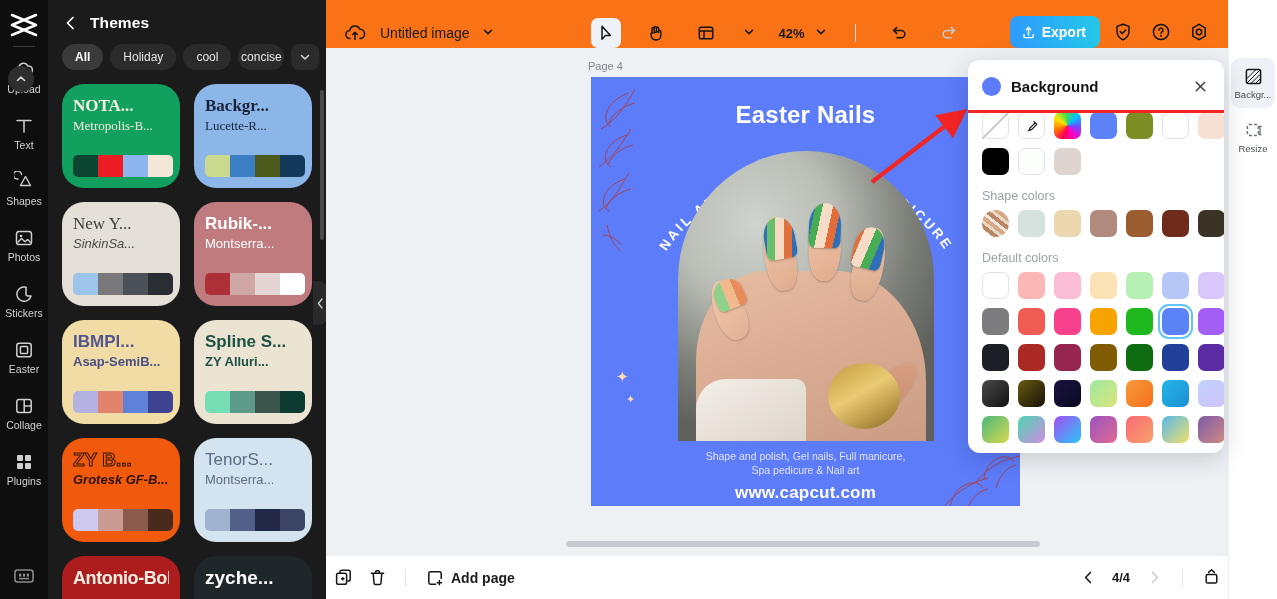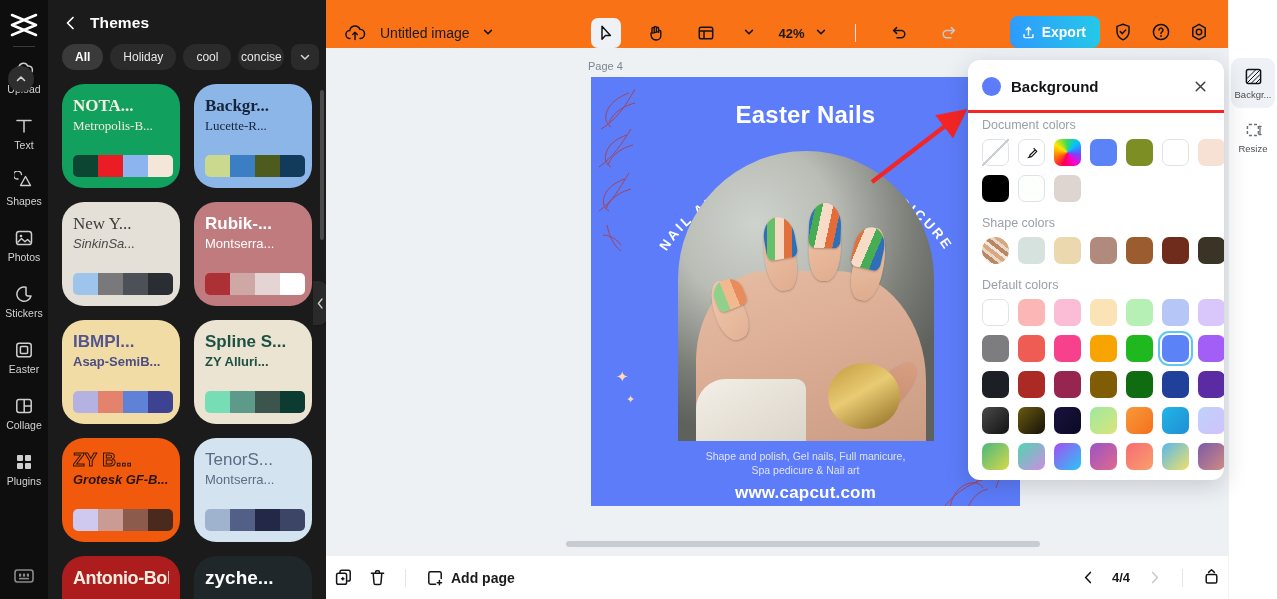--- a/index.html
+++ b/index.html
@@ -609,21 +609,20 @@
       <div class="pop-close">
         <svg width="15" height="15" viewBox="0 0 15 15">
             <path d="M3.2 3.2l8.6 8.6M11.8 3.2l-8.6 8.6" stroke="#3b4046" stroke-width="1.5" stroke-linecap="round"></path>
           </svg>
       </div>
     </div>
     <div class="red-highlight"></div>
 
     <div class="pop-body">
 
-      <div class="sec-label">Document colors</div>
       <div class="sw-grid">
         <div class="sw sw-none"></div>
         <div class="sw bordered" style="display:flex;align-items:center;justify-content:center">
           <svg width="14" height="14" viewBox="0 0 14 14">
               <path d="M8.6 2.2l3.2 3.2M10.2 3.8L5 9l-.6 2.2L6.6 10.6 11.8 5.4z" fill="none" stroke="#131417" stroke-width="1.2" stroke-linejoin="round"></path>
               <path d="M4.4 11.6l-2 .8.8-2" fill="#131417"></path>
             </svg>
         </div>
         <div class="sw sw-wheel"></div>
         <div class="sw" style="background:#5c82f8"></div>

